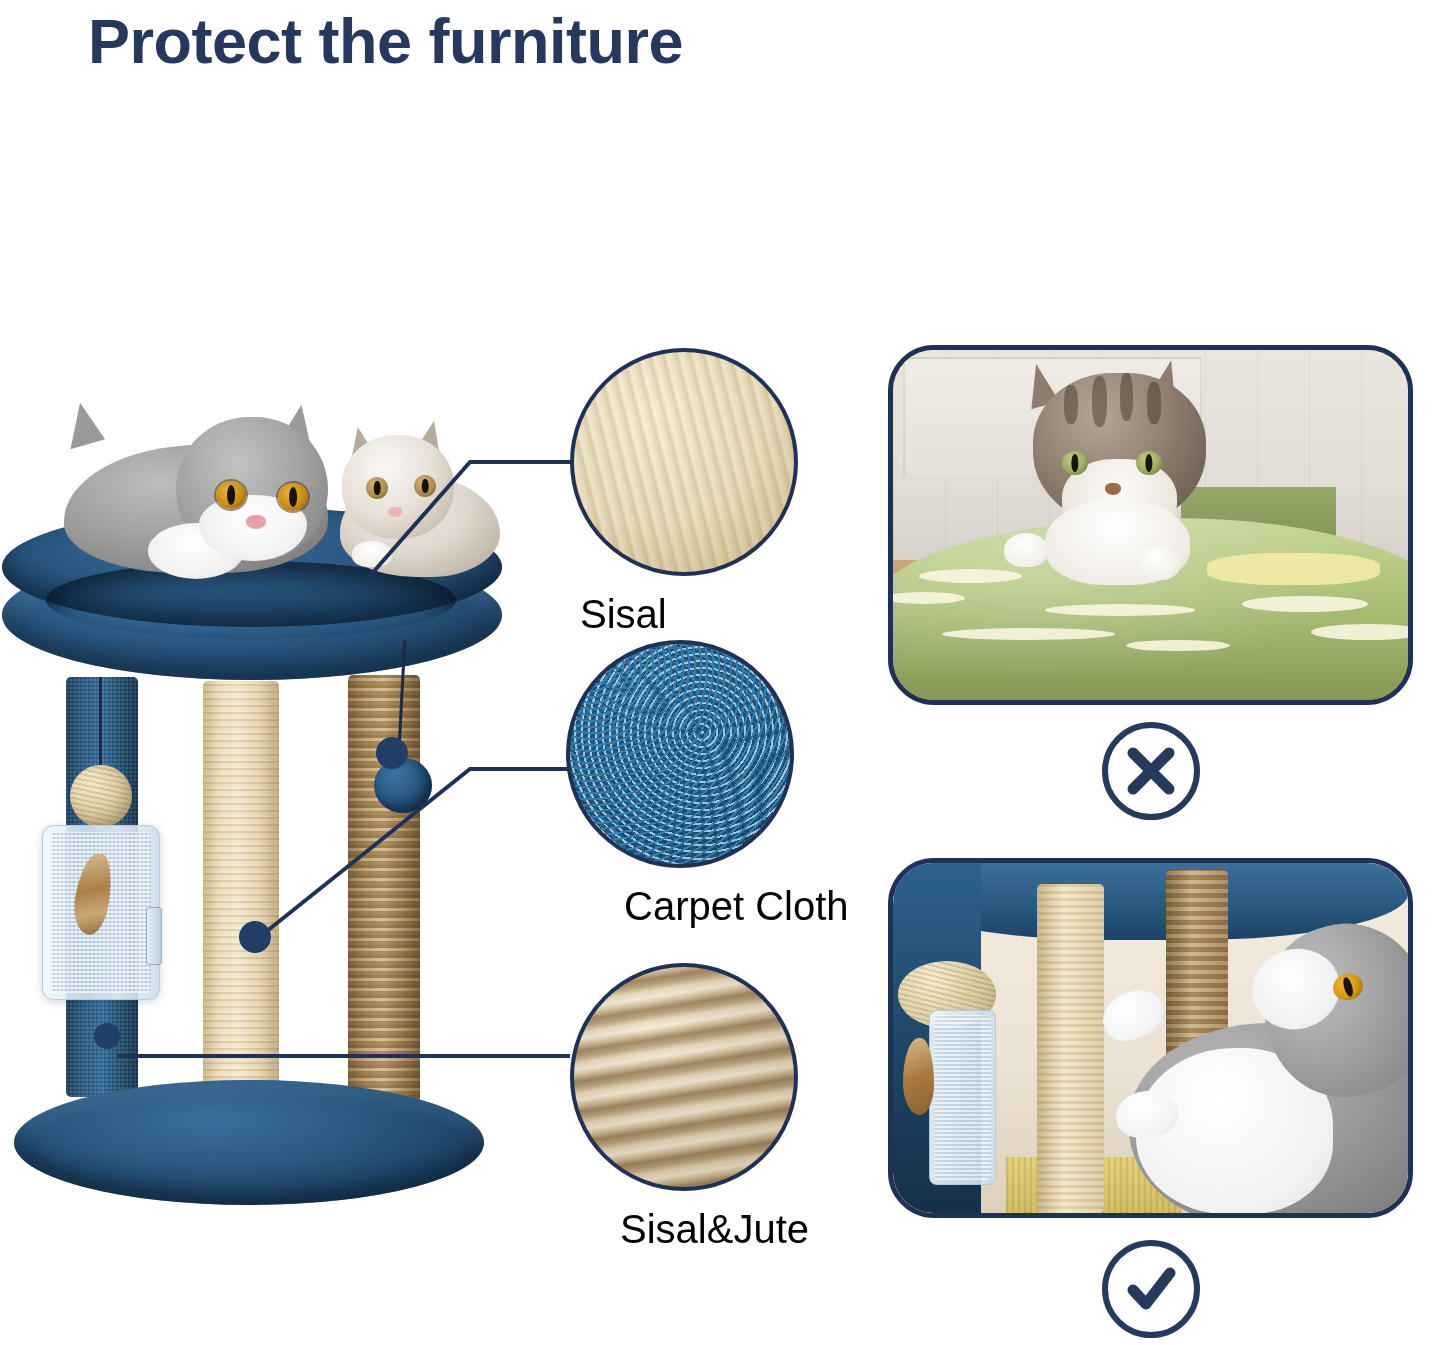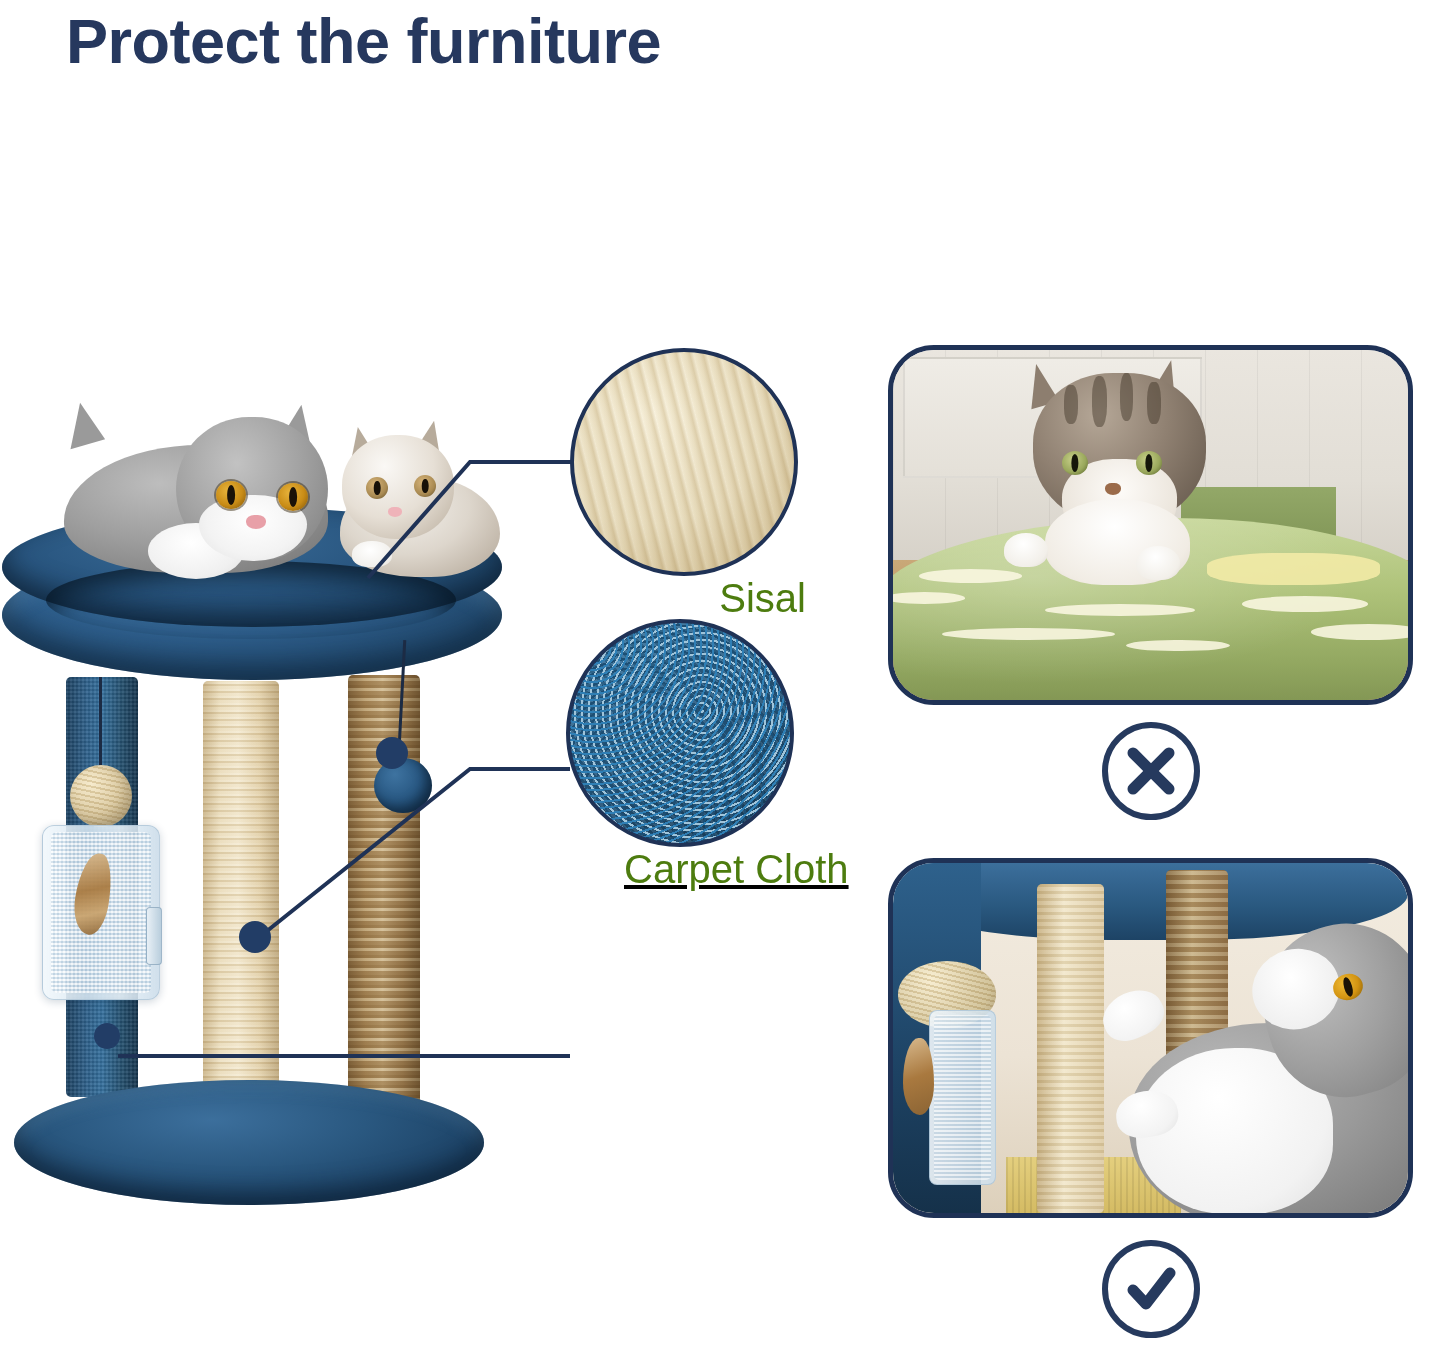--- a/index.html
+++ b/index.html
@@ -13,21 +13,21 @@
   }
 
   #page {
     position: relative;
     width: 1441px;
     height: 1345px;
     background: #ffffff;
   }
 
   
-  #header { position: absolute; left: 66px; top: 8px; width: 1340px; }
+  #header { position: absolute; left: 88px; top: 8px; width: 1340px; }
 
   #headline {
     font-size: 63px;
     font-weight: bold;
     color: #26385E;
     letter-spacing: -0.5px;
     line-height: 1.05;
     white-space: nowrap;
   }
 
@@ -302,28 +302,29 @@
 
   .swatch-jute {
     background:
       repeating-linear-gradient(-9deg,
         #f4ecd8 0px, #e9dcc0 6px, #bda682 12px, #a58c66 18px, #d6c3a0 24px, #f6efdc 30px),
       radial-gradient(circle at 34% 26%, rgba(255,255,255,.45), rgba(140,118,85,.25) 80%);
     background-blend-mode: multiply, normal;
   }
 
   .swatch-label {
-    text-align: right;
+    margin-top: 16px;
+    text-align: left;
     font-size: 40px;
-    color: #4d7c0f;
+    color: #000000;
     white-space: nowrap;
   }
 
   #grp-sisal  { left: 570px; top: 348px; width: 236px; }
-  #grp-carpet { left: 566px; top: 619px; width: 236px; text-decoration: underline; }
+  #grp-carpet { left: 566px; top: 640px; width: 236px; }
   #grp-jute   { left: 570px; top: 963px; width: 236px; }
 
   #grp-sisal .swatch-label  { margin-left: 10px; }
   #grp-carpet .swatch-label { margin-left: 58px; }
   #grp-jute .swatch-label   { margin-left: 50px; }
 
   
   .photo-frame {
     position: absolute;
     border: 5px solid #1f3256;
@@ -608,20 +609,24 @@
   <div class="swatch-group" id="grp-sisal">
     <div class="swatch swatch-sisal"></div>
     <div class="swatch-label">Sisal</div>
   </div>
 
   <div class="swatch-group" id="grp-carpet">
     <div class="swatch swatch-carpet"></div>
     <div class="swatch-label">Carpet Cloth</div>
   </div>
 
+  <div class="swatch-group" id="grp-jute">
+    <div class="swatch swatch-jute"></div>
+    <div class="swatch-label">Sisal&amp;Jute</div>
+  </div>
 
   <div class="photo-frame" id="photo-bad">
     <div class="bad-wall">
       <div class="bad-wall-panel"></div>
     </div>
     <div class="bad-floor"></div>
     <div class="bad-greenwall"></div>
     <div class="bad-sofa">
       <div class="shred" style="left:8%;top:26%;width:18%;height:7%;"></div>
       <div class="shred" style="left:30%;top:44%;width:26%;height:6%;"></div>

